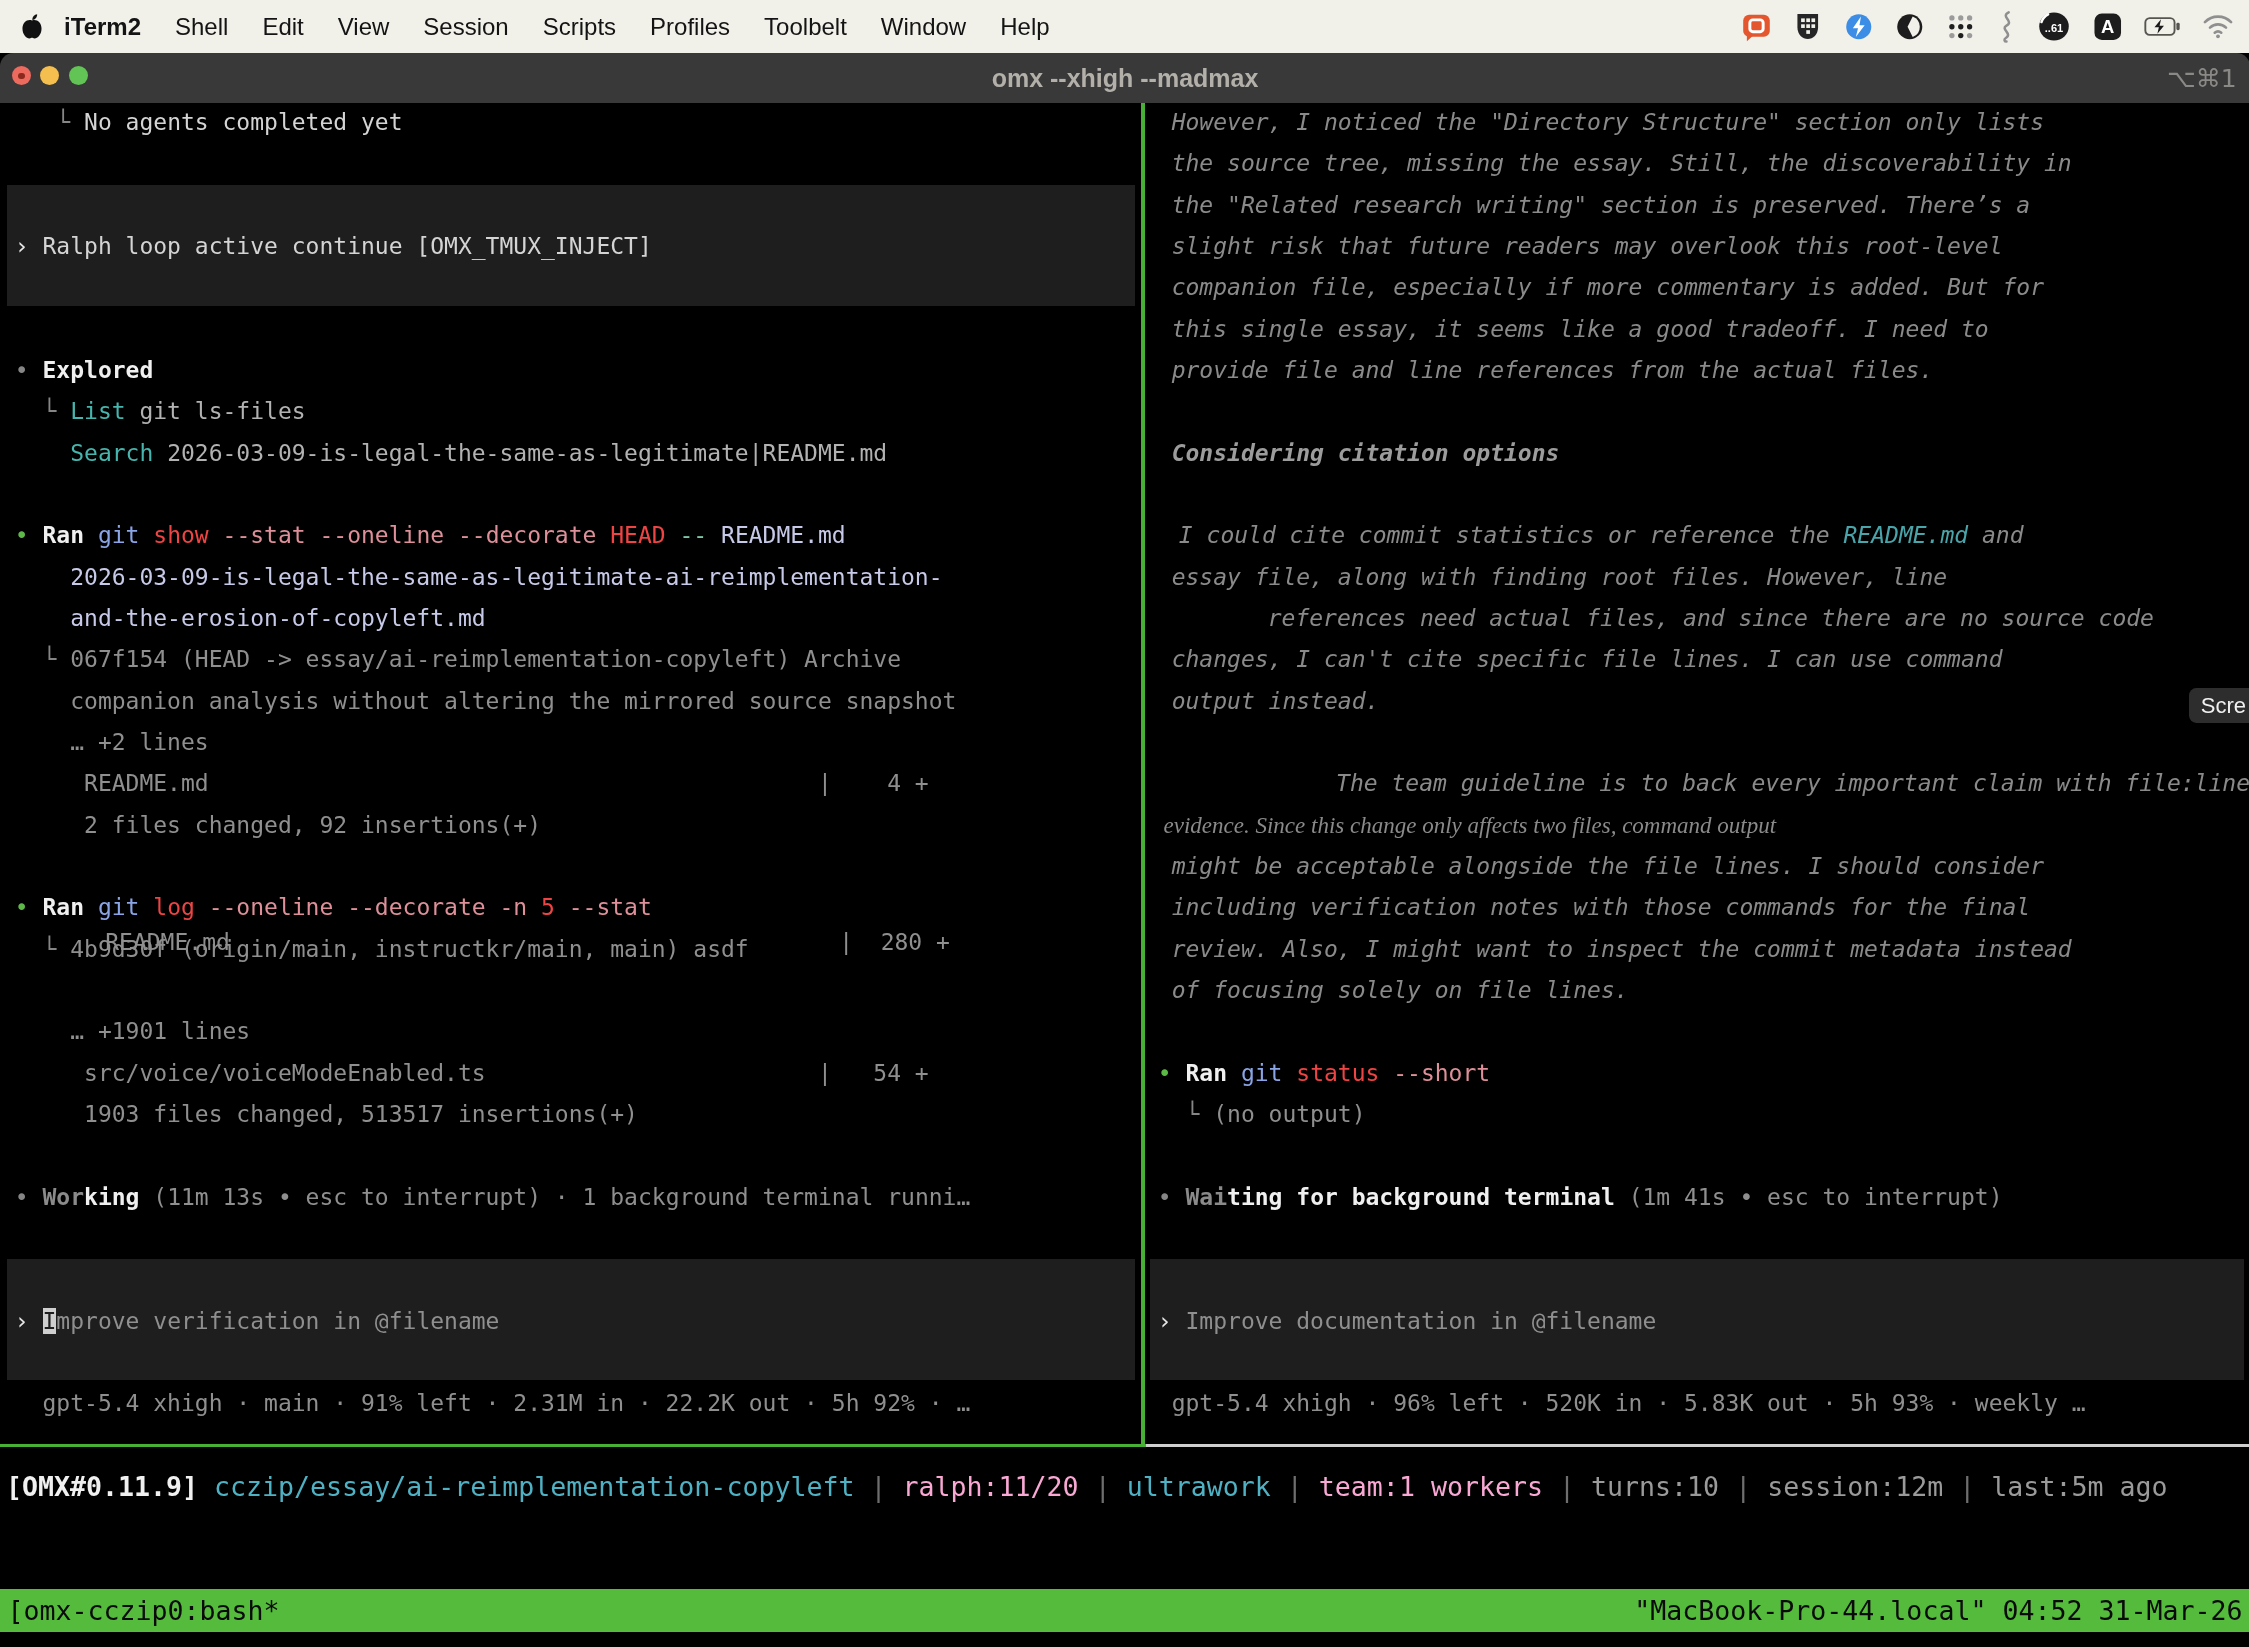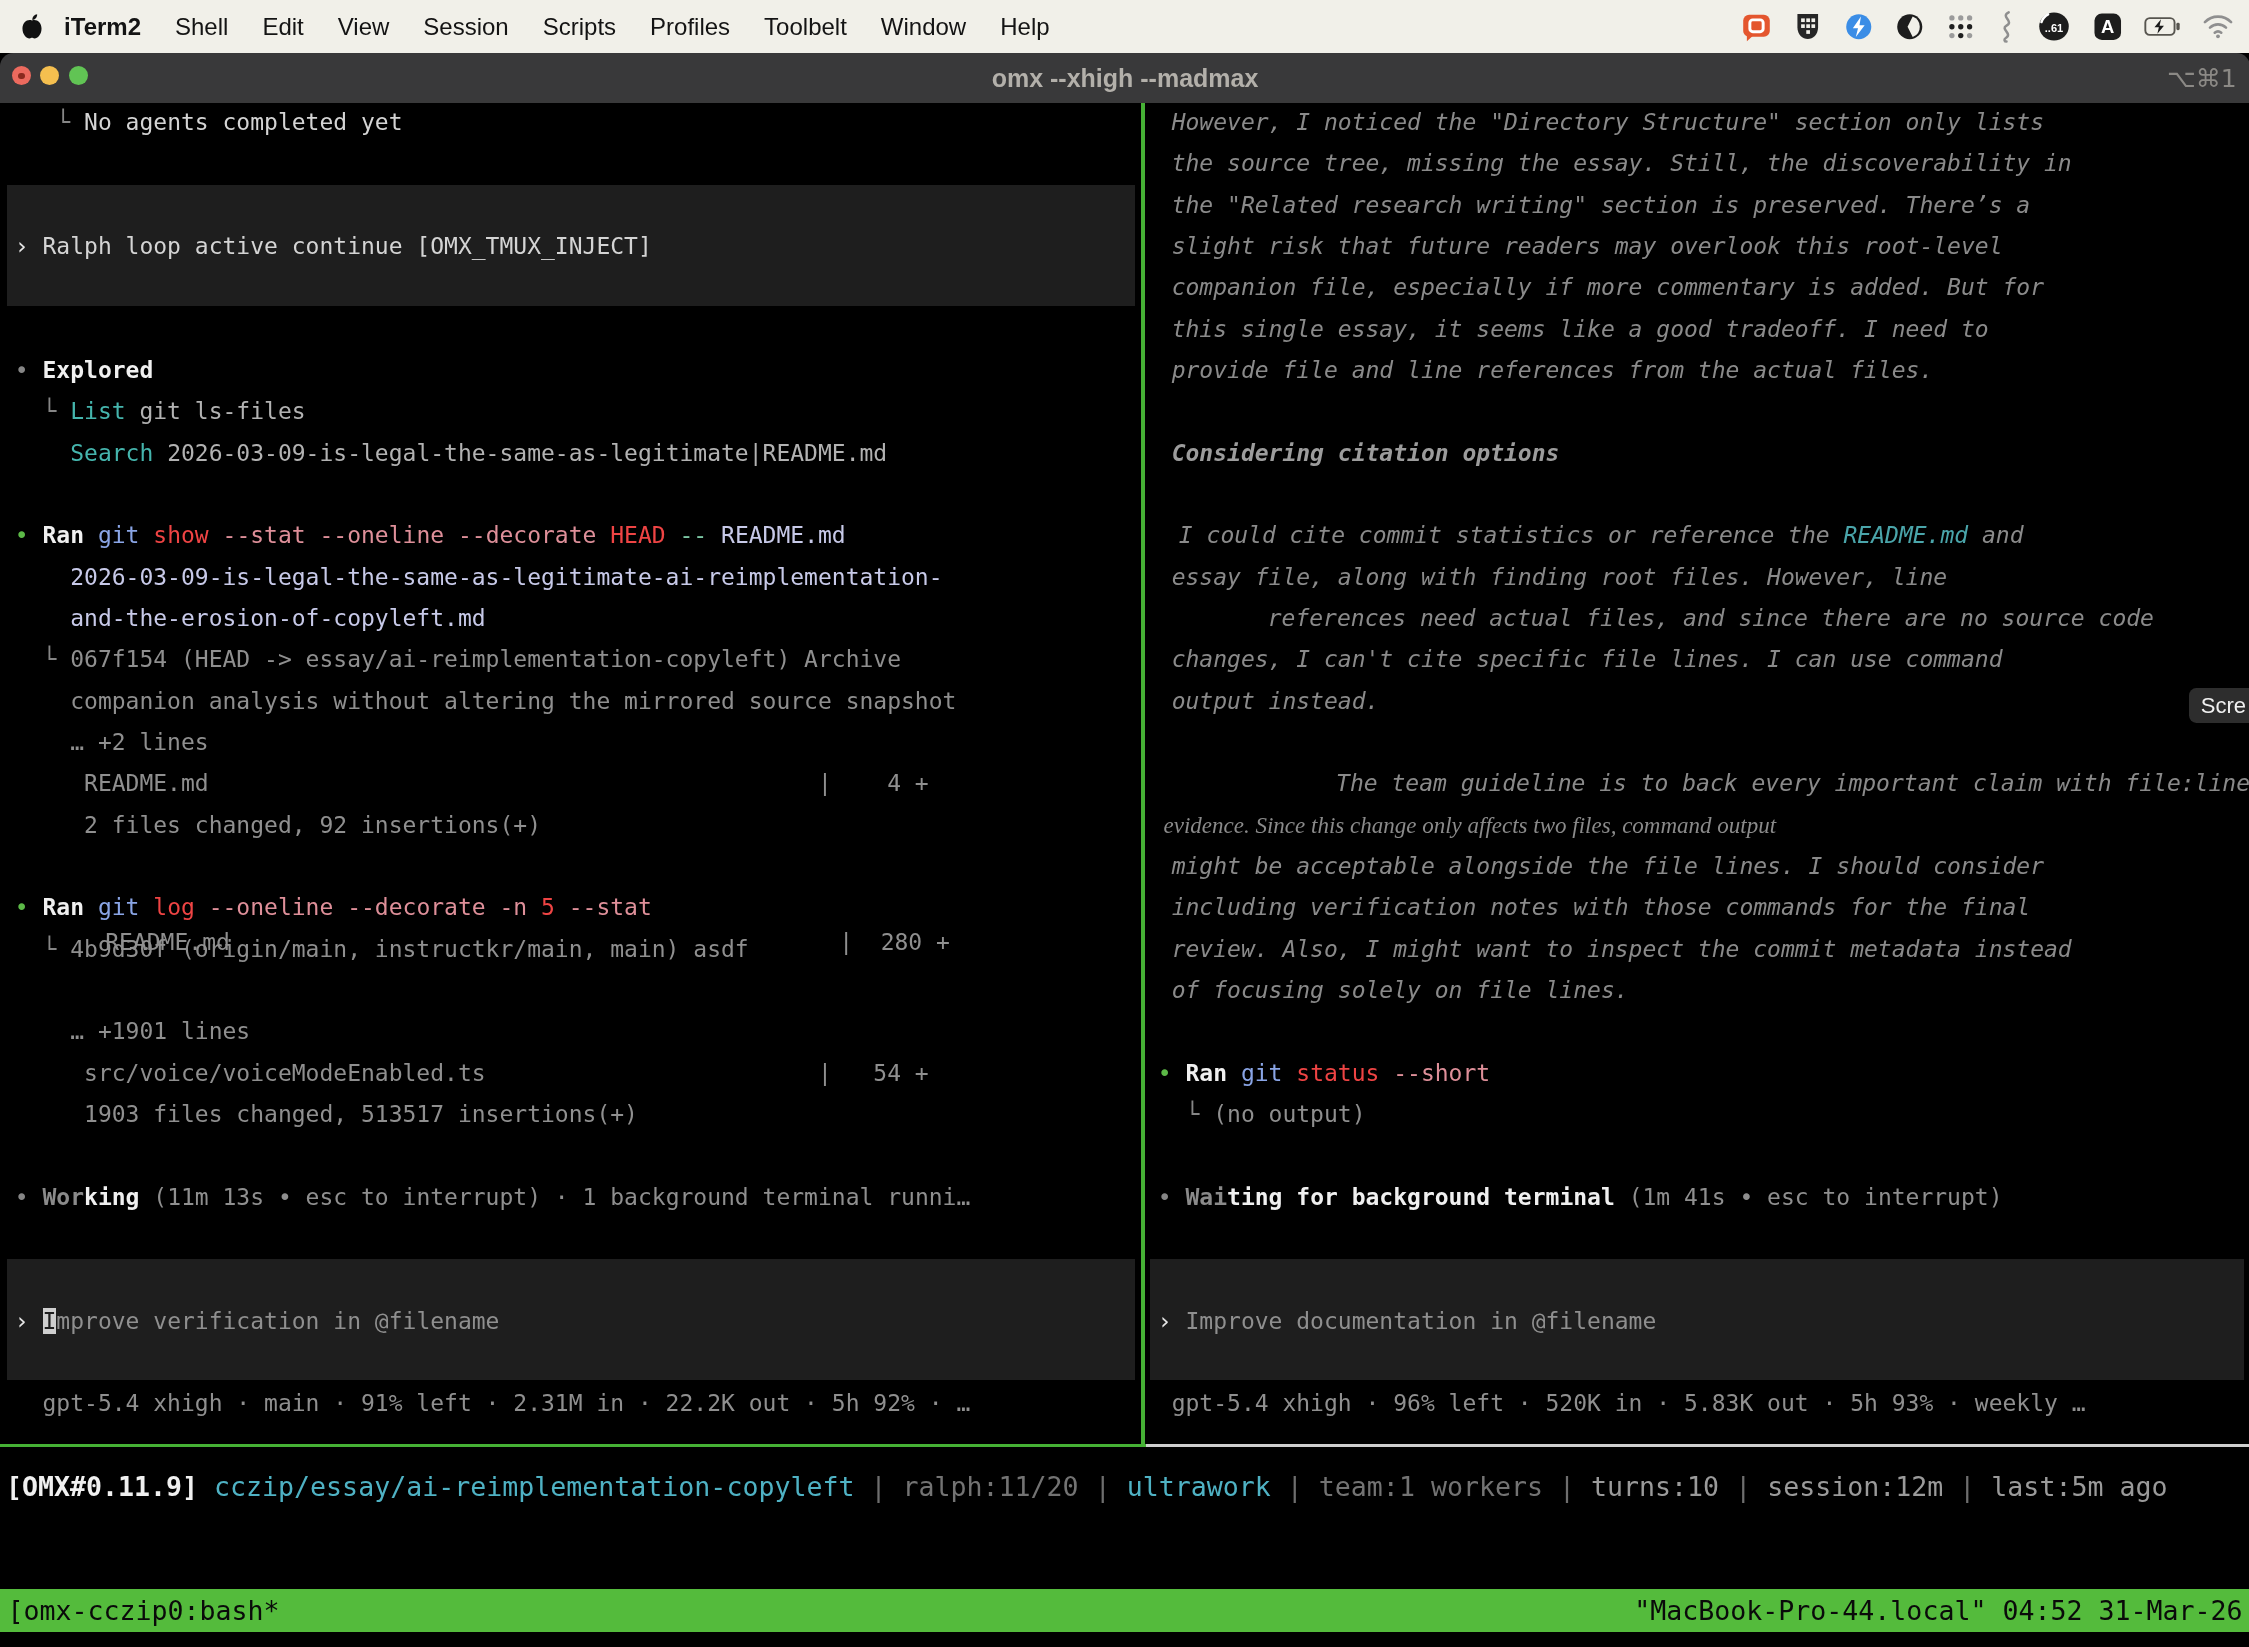--- a/index.html
+++ b/index.html
@@ -51,21 +51,21 @@
   .s-teal{color:#45b5ad;}
   .s-bg{color:#5cb947;}
   .s-bgr{color:#868686;}
   .s-it{color:#8a8a8a;font-style:italic;}
   .s-itb{color:#9c9c9c;font-style:italic;font-weight:bold;}
   .s-itteal{color:#4aa5aa;font-style:italic;}
   .s-shimg{color:#8a8a8a;font-weight:bold;}
   .s-prompt{color:#e6e6e6;}
   .s-cursor{background:#cfcfcf;color:#1e1e1e;}
   .s-cyan{color:#4fb2c4;}
-  .s-grn{color:#737373;}
+  .s-grn{color:#f9a8d4;}
   .s-sep{color:#6e6e6e;}
   
   .omx-status{position:absolute;top:1466px;left:5.9px;height:41px;line-height:41px;font-size:26.6px;white-space:pre;z-index:2;}
   
   .tmux-bar{position:absolute;top:1589px;left:0;width:2250px;height:43px;background:#54bb3c;color:#0a0a0a;font-size:26.6px;line-height:43px;display:flex;justify-content:space-between;padding:0 7.4px;box-sizing:border-box;white-space:pre;z-index:4;}
   
   .tooltip{position:absolute;left:2189px;top:688px;height:35px;min-width:96px;background:#2d2d2d;border-radius:7.4px;color:#f0f0f0;font-family:"Liberation Sans",sans-serif;font-size:22px;display:flex;align-items:center;padding-left:11.8px;z-index:9;}
 </style>
 </head>
 <body>

